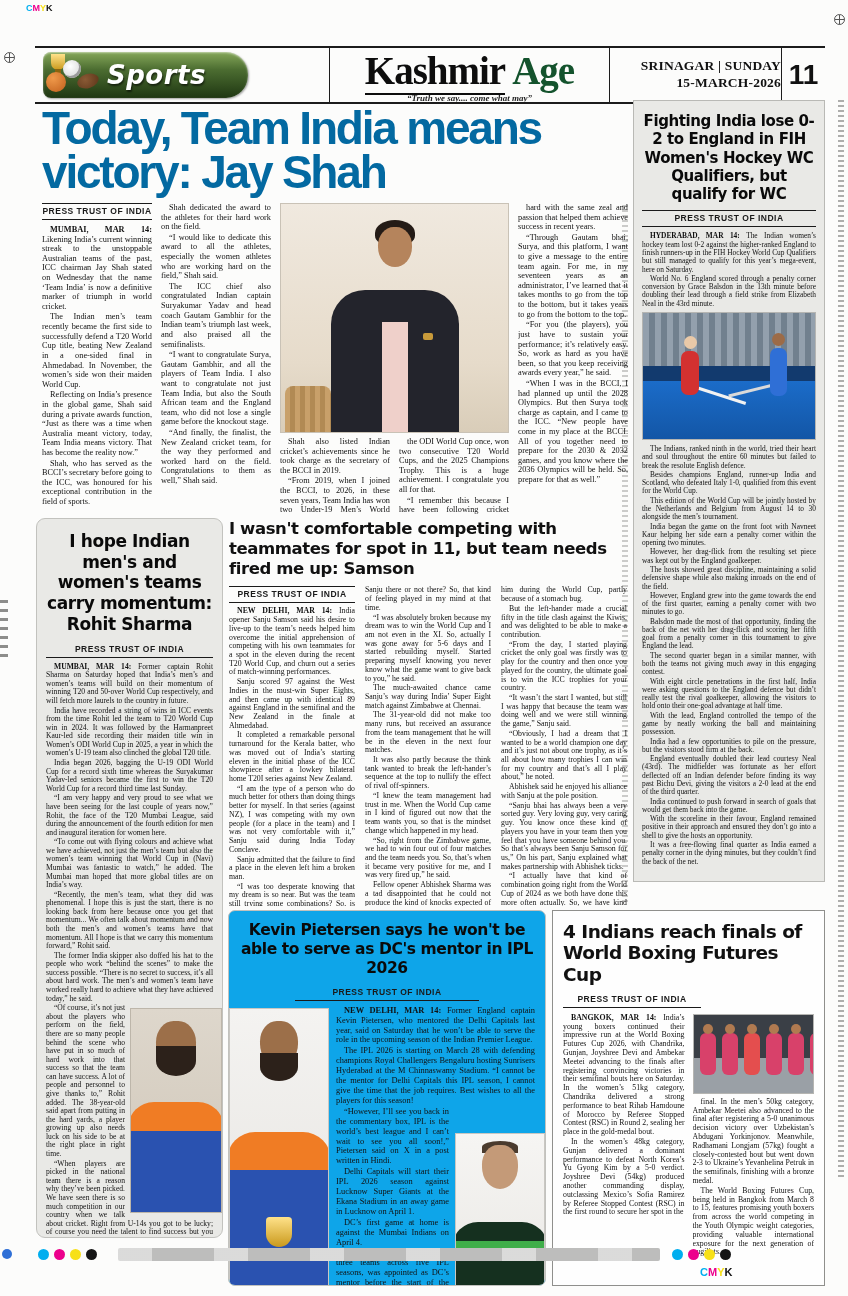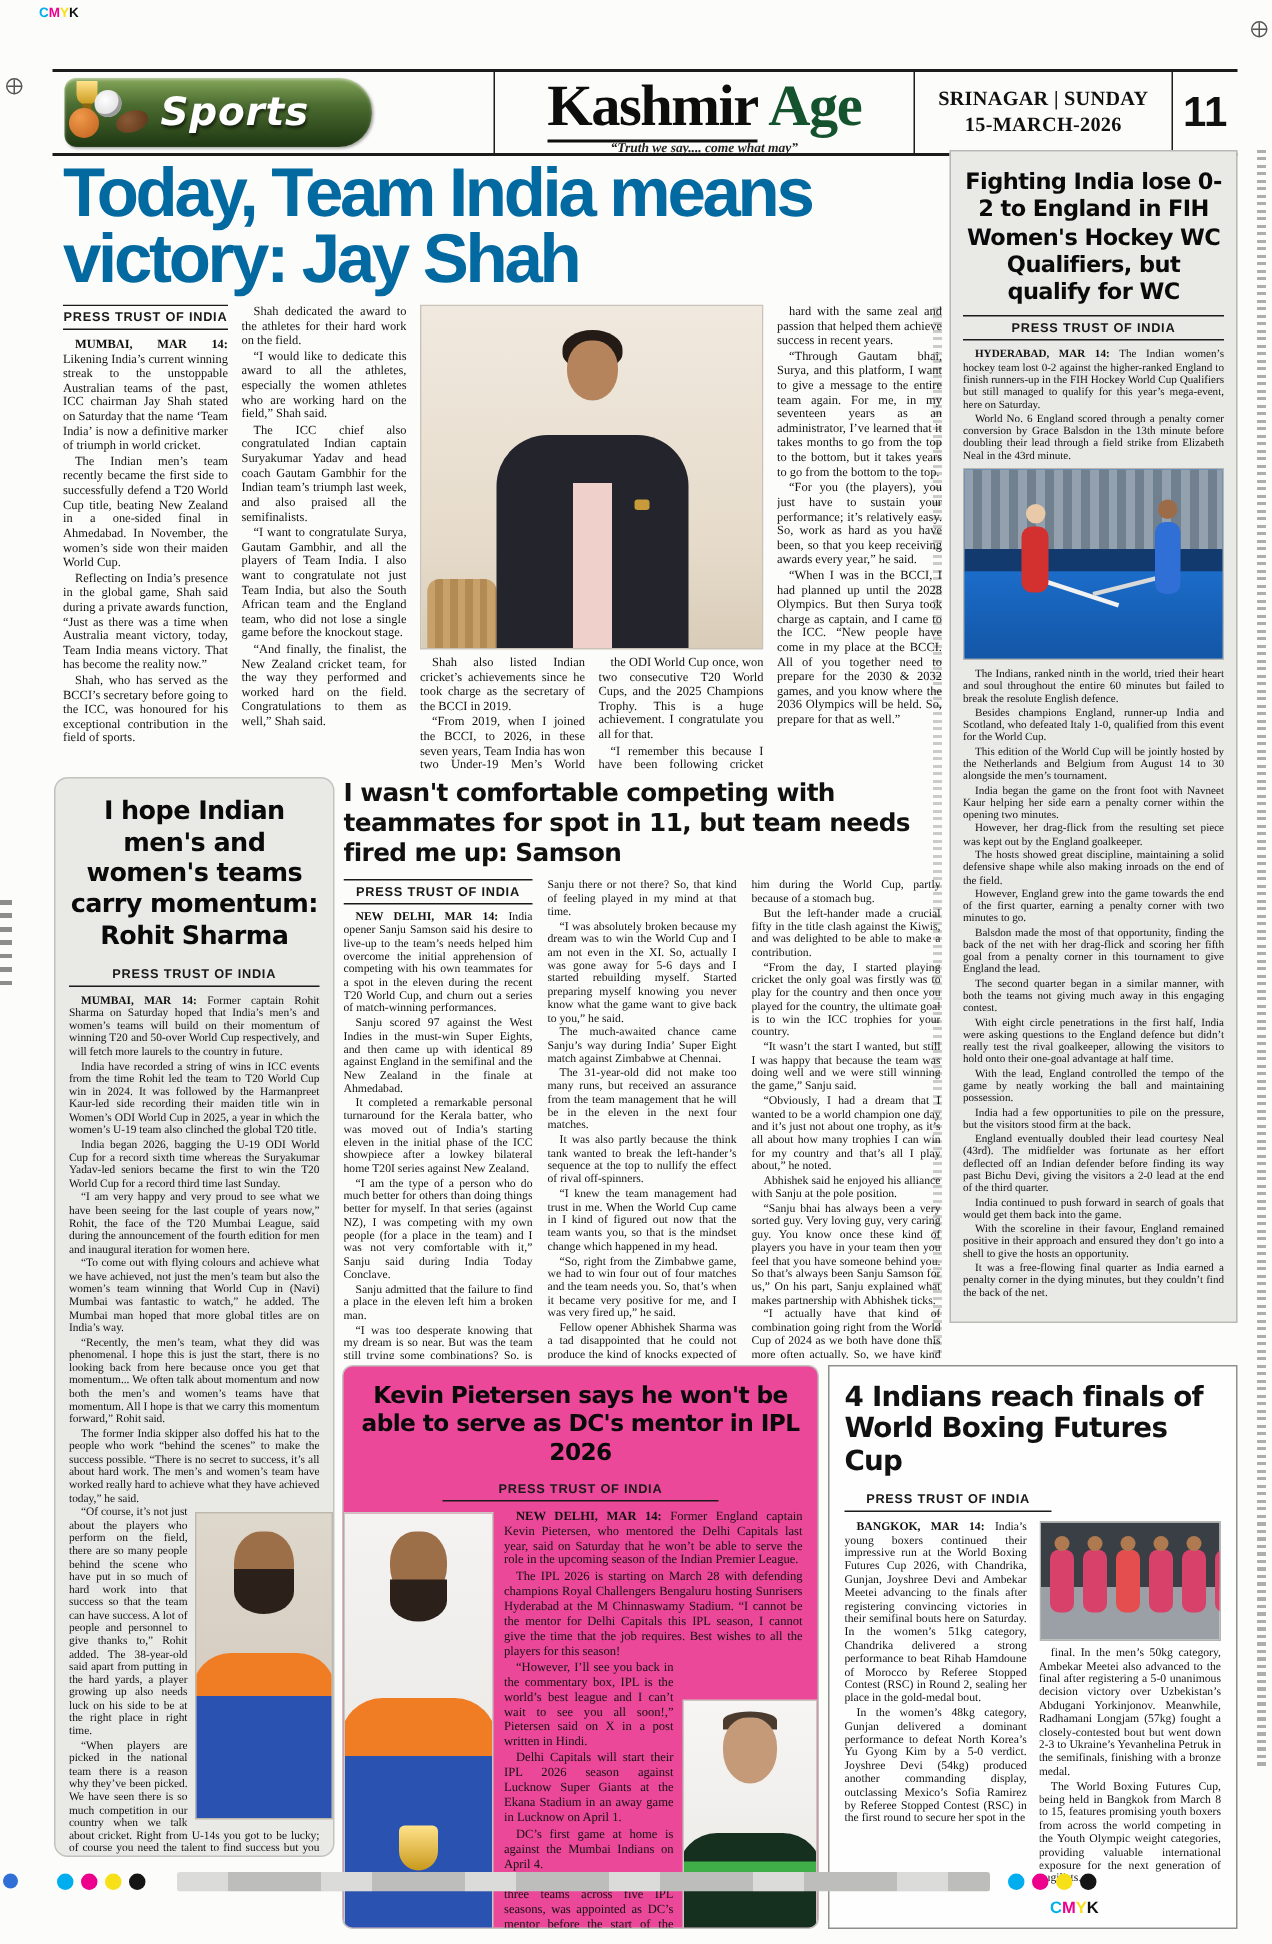--- a/index.html
+++ b/index.html
@@ -33,21 +33,21 @@
   .ball.sc{left:20px;top:8px;width:18px;height:18px;background:radial-gradient(circle at 40% 35%,#fff,#cfcfcf);box-shadow:inset -2px -2px 0 #9a9a9a;}
   .ball.rg{left:34px;top:22px;width:22px;height:14px;border-radius:50%;background:radial-gradient(circle at 40% 35%,#8a5a35,#5a3418);transform:rotate(-18deg);}
   .trophy{position:absolute;left:8px;top:2px;width:14px;height:16px;background:linear-gradient(180deg,#ffe28a,#c9991c);border-radius:0 0 10px 10px;}
   .trophy::after{content:"";position:absolute;left:4px;top:15px;width:6px;height:5px;background:#8a6510;}
   .sports-label{color:#fff;font:italic 900 26px "DejaVu Sans",sans-serif;letter-spacing:.5px;text-shadow:1px 2px 2px rgba(0,0,0,.55);margin-left:6px;}
   .h-masthead{flex:1;flex-direction:column;line-height:1;padding-top:3px;}
   .masthead-line{font-family:"Liberation Serif",serif;font-weight:bold;font-size:39px;letter-spacing:-1px;}
   .masthead-black{color:#0d0d0d;border-bottom:2px solid #0d0d0d;padding-bottom:1px;}
   .masthead-red{color:#14532d;margin-left:7px;}
   .masthead-tagline{font:italic bold 9px "Liberation Serif",serif;color:#222;margin-top:3px;}
-  .h-date{width:172px;flex-direction:column;font:bold 13.5px "Liberation Serif",serif;letter-spacing:.2px;line-height:1.25;text-align:center;}
+  .h-date{width:172px;flex-direction:column;font:bold 13.5px "Liberation Serif",serif;letter-spacing:.2px;line-height:1.25;text-align:center;align-items:flex-end;}
   .h-pageno{width:44px;font:900 28px "Liberation Sans",sans-serif;}
   
   .main-headline{position:absolute;left:42px;top:107px;width:586px;font:800 46px "Liberation Sans",sans-serif;letter-spacing:-2.2px;line-height:.95;color:#0369a1;}
   
   .byline{font:bold 8.5px "Liberation Sans",sans-serif;letter-spacing:.5px;text-align:center;color:#1a1a1a;
     border-bottom:1.2px solid #1a1a1a;padding:2px 0 3px;margin:0 0 5px;}
   .byline.boxed{border-top:1.2px solid #1a1a1a;}
   .b p{margin:0 0 1px;text-indent:8px;text-align:justify;}
   .b p.lead{text-indent:8px;}
   .dl{font-weight:bold;}
@@ -104,21 +104,21 @@
   
   .rohit-box{position:absolute;left:36px;top:518px;width:187px;height:720px;background:#e9e9e6;border:1px solid #c2c2be;border-radius:9px;padding:10px 9px;overflow:hidden;}
   .rohit-box .box-headline{font-size:17px;}
   .rohit-box .b{font-size:7.6px;line-height:1.13;}
   
   .samson{position:absolute;left:229px;top:519px;width:398px;height:387px;overflow:hidden;}
   .samson-headline{font:800 16.5px "DejaVu Sans",sans-serif;line-height:1.22;text-align:left;letter-spacing:-.4px;margin:0 0 7px;}
   .samson-cols{column-count:3;column-gap:10px;height:330px;font-size:7.8px;line-height:1.12;overflow:hidden;}
   .samson-cols .byline{margin-bottom:4px;}
   
-  .kp-box{position:absolute;left:228px;top:910px;width:318px;height:376px;background:#ec4899;border:1px solid #c2c2be;border-radius:7px;padding:8px 10px;overflow:hidden;}
+  .kp-box{position:absolute;left:228px;top:910px;width:318px;height:376px;background:#0ea5e9;border:1px solid #c2c2be;border-radius:7px;padding:8px 10px;overflow:hidden;}
   .kp-box .box-headline{font-size:15.5px;}
   .kp-box .byline{width:62%;margin:0 auto 5px;}
   .kp-box .b{font-size:8.4px;line-height:1.18;}
   
   .box-box{position:absolute;left:552px;top:910px;width:273px;height:376px;background:#fefefe;border:1.2px solid #8f8f8c;padding:8px 10px;overflow:hidden;}
   .boxing-headline{font:800 18.5px "DejaVu Sans",sans-serif;line-height:1.15;letter-spacing:-.5px;margin:2px 0 7px;}
   .box-box .byline{width:55%;margin:0 0 6px;border-top:none;}
   .boxing-cols{display:grid;grid-template-columns:1fr 1fr;gap:8px;height:292px;overflow:hidden;font-size:7.8px;line-height:1.13;}
   .boxing-cols .col{overflow:hidden;}
   .boxersph{margin-bottom:4px;}
@@ -159,21 +159,21 @@
       <span data-name="issue-date">15-MARCH-2026</span>
     </div>
     <div class="h-cell h-pageno" data-name="page-number">11</div>
   </div>
 
   <div class="main-headline" data-name="main-headline">Today, Team India means victory: Jay Shah</div>
 
   <div class="main-article b" data-name="main-article">
     <div class="col" data-name="article-column">
       <div class="byline boxed" data-name="byline">PRESS TRUST OF INDIA</div>
-      <p class="lead" data-name="paragraph"><strong class="dl" data-name="dateline-label">MUMBAI, MAR 14:</strong><span data-name="lead-text">Likening India’s current winning streak to the unstoppable Australian teams of the past, ICC chairman Jay Shah stated on Saturday that the name ‘Team India’ is now a definitive marker of triumph in world cricket.</span></p>
+      <p class="lead" data-name="paragraph"><strong class="dl" data-name="dateline-label">MUMBAI, MAR 14:</strong><span data-name="lead-text">Likening India’s current winning streak to the unstoppable Australian teams of the past, ICC chairman Jay Shah stated on Wednesday that the name ‘Team India’ is now a definitive marker of triumph in world cricket.</span></p>
       <p data-name="paragraph">The Indian men’s team recently became the first side to successfully defend a T20 World Cup title, beating New Zealand in a one-sided final in Ahmedabad. In November, the women’s side won their maiden World Cup.</p><p data-name="paragraph">Reflecting on India’s presence in the global game, Shah said during a private awards function, “Just as there was a time when Australia meant victory, today, Team India means victory. That has become the reality now.”</p><p data-name="paragraph">Shah, who has served as the BCCI’s secretary before going to the ICC, was honoured for his exceptional contribution in the field of sports.</p><span></span>
     </div>
     <div class="col" data-name="article-column"><p data-name="paragraph">Shah dedicated the award to the athletes for their hard work on the field.</p><p data-name="paragraph">“I would like to dedicate this award to all the athletes, especially the women athletes who are working hard on the field,” Shah said.</p><p data-name="paragraph">The ICC chief also congratulated Indian captain Suryakumar Yadav and head coach Gautam Gambhir for the Indian team’s triumph last week, and also praised all the semifinalists.</p><p data-name="paragraph">“I want to congratulate Surya, Gautam Gambhir, and all the players of Team India. I also want to congratulate not just Team India, but also the South African team and the England team, who did not lose a single game before the knockout stage.</p><p data-name="paragraph">“And finally, the finalist, the New Zealand cricket team, for the way they performed and worked hard on the field. Congratulations to them as well,” Shah said.</p><span></span></div>
     <div class="mid2" data-name="article-photo-columns">
       <div class="photo jay" data-name="jay-shah-photo">
         <i class="plant" data-name="photo-shape"></i>
         <i class="suit" data-name="photo-shape"></i>
         <i class="shirt" data-name="photo-shape"></i>
         <i class="pocket" data-name="photo-shape"></i>
         <i class="hair" data-name="photo-shape"></i>

